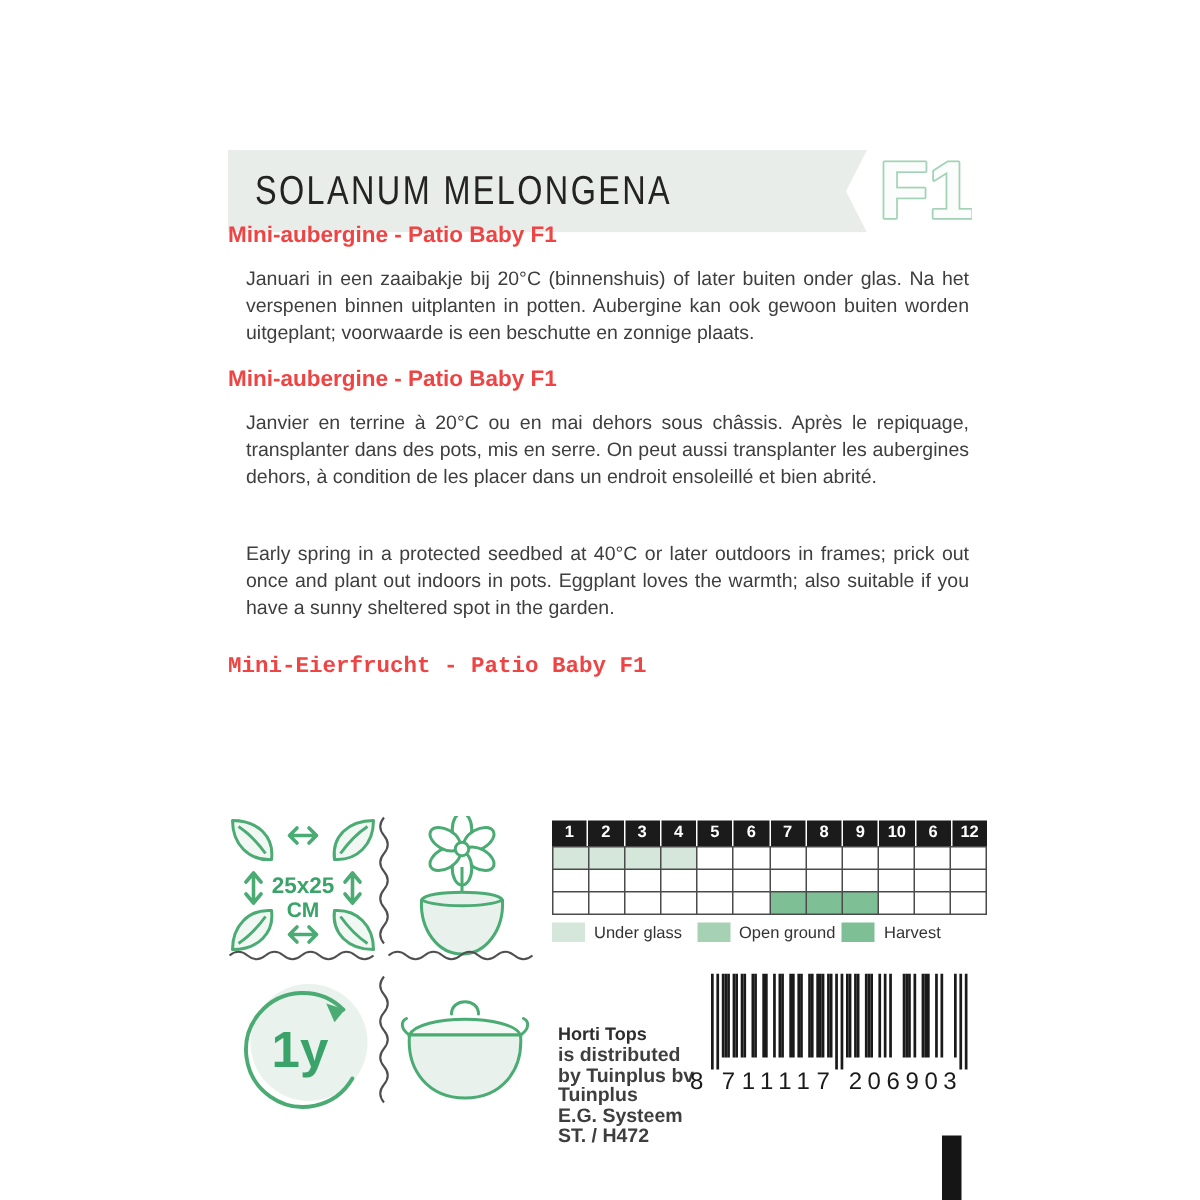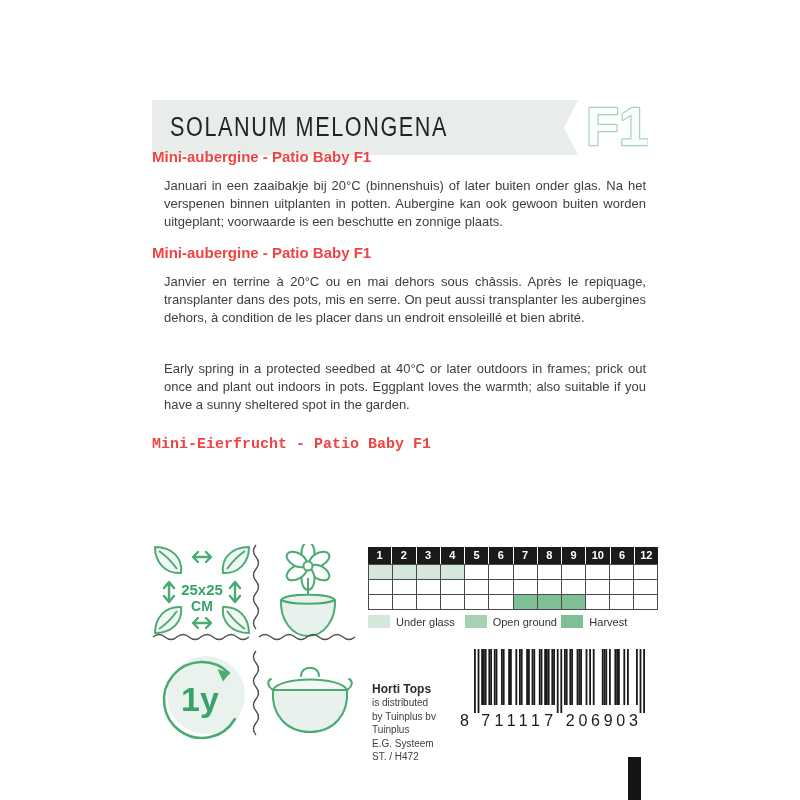--- a/index.html
+++ b/index.html
@@ -41,21 +41,21 @@
     gap:1px;background:#4a4a4a;border:1px solid #4a4a4a;margin-top:0px;
   }
   .cal-cell{background:#ffffff;}
   .cal-legend{display:flex;margin-top:5px;align-items:center;}
   .legend-item{display:flex;align-items:center;flex:1;}
   .legend-swatch{width:22px;height:13px;display:inline-block;margin-right:6px;}
   .legend-label{font-size:11px;color:#333333;white-space:nowrap;}
   
   .distributor{position:absolute;left:372px;top:648px;width:92px;color:#3e3e3e;margin-top:34px;}
   .distributor-name{font-weight:bold;font-size:12px;color:#2d2d2d;line-height:14px;}
-  .distributor-line{font-size:10px;line-height:13.5px;}
+  .distributor-line{font-size:13px;line-height:13.5px;font-weight:bold;}
   .barcode-wrap{position:absolute;left:458px;top:649px;}
   
   .print-mark{position:absolute;left:628px;top:757px;width:13px;height:43px;background:#151515;}
 </style>
 </head>
 <body>
 
 <div class="band">
   <span class="band-title">SOLANUM MELONGENA</span>
 </div>

